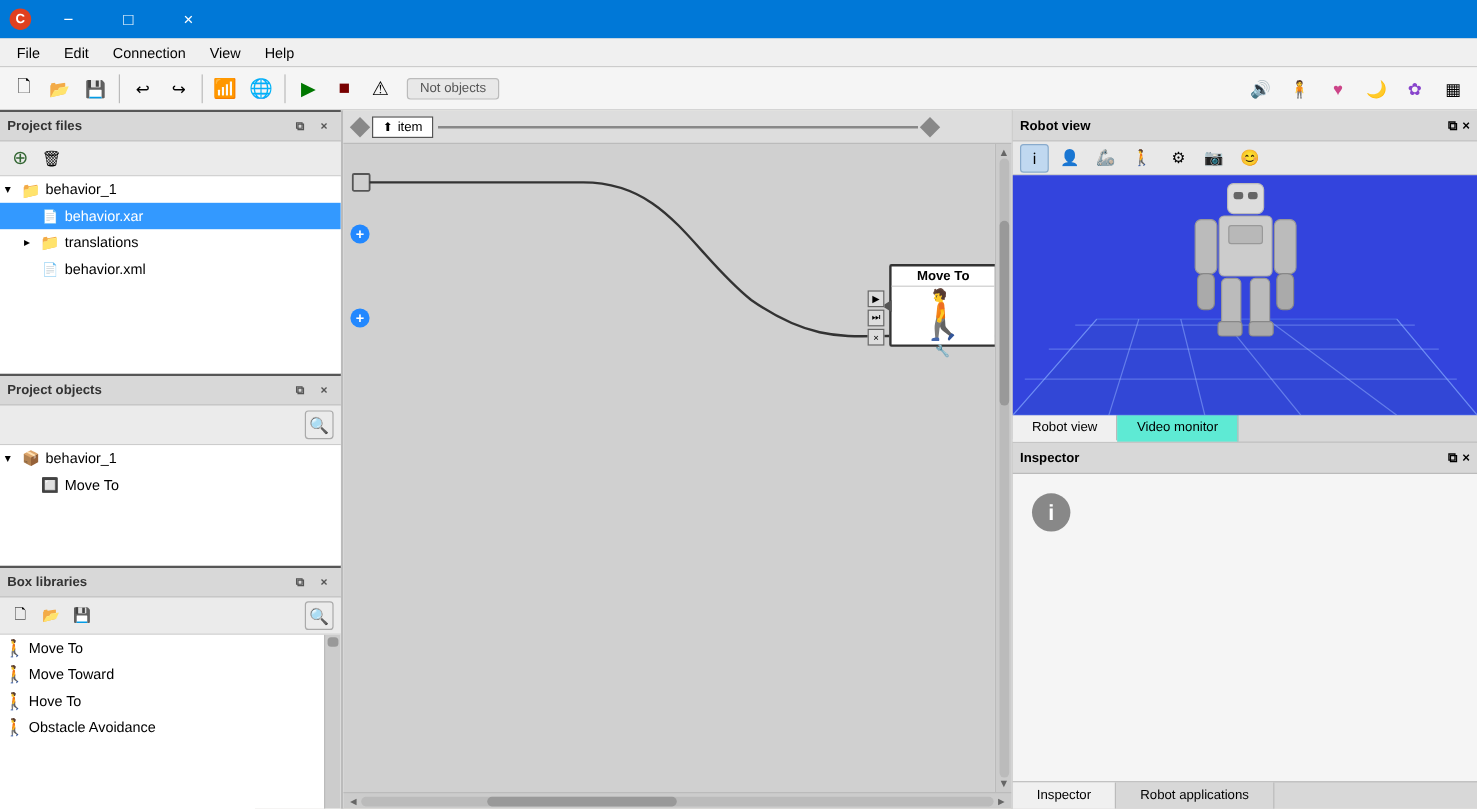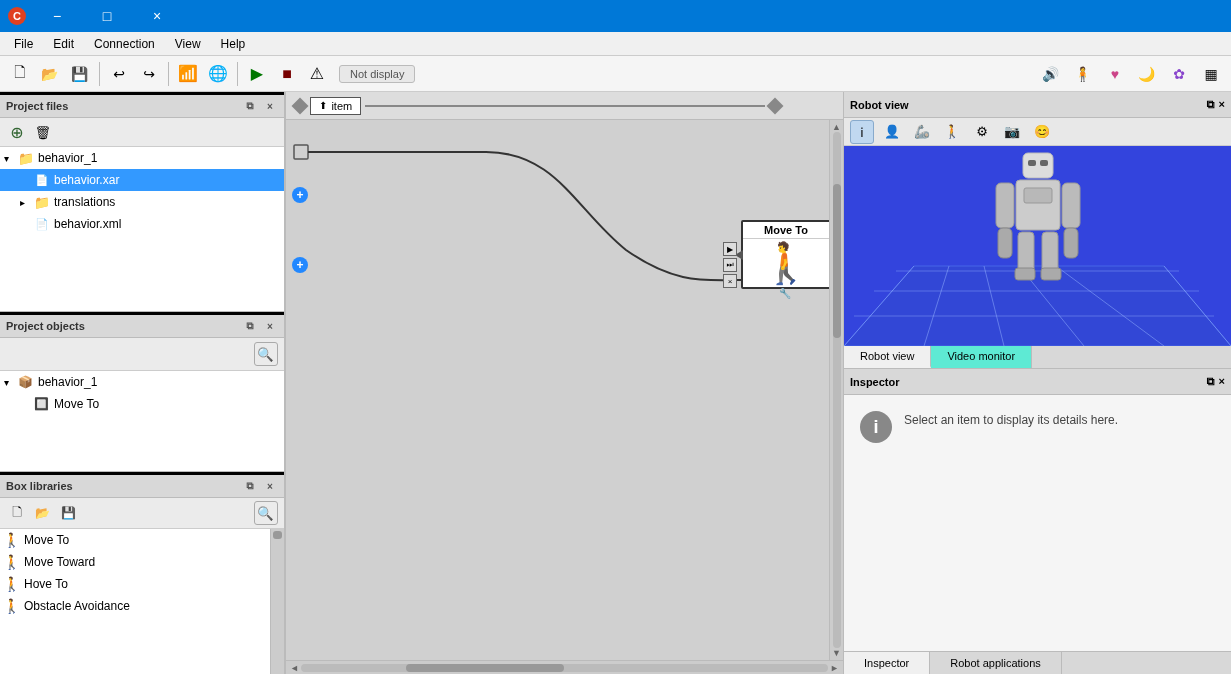--- a/index.html
+++ b/index.html
@@ -93,21 +93,21 @@
     .panel-section {
       display: flex;
       flex-direction: column;
       border-right: 1px solid #bbb;
     }
 
     .panel-header {
       height: 26px;
       background: #d8d8d8;
       border-bottom: 1px solid #bbb;
-      border-top: 3px solid #000000;
+      border-top: 1px solid #000000;
       display: flex;
       align-items: center;
       padding: 0 6px;
       font-size: 11px;
       font-weight: bold;
       color: #333;
     }
     .panel-header .panel-title { flex: 1; }
     .panel-header .panel-btns { display: flex; gap: 4px; }
     .panel-header .ph-btn {
@@ -500,21 +500,21 @@
   <div class="tb-sep"></div>
   <button class="tb-btn">↩</button>
   <button class="tb-btn">↪</button>
   <div class="tb-sep"></div>
   <button class="tb-btn" style="font-size:16px;">📶</button>
   <button class="tb-btn" style="font-size:16px;">🌐</button>
   <div class="tb-sep"></div>
   <button class="tb-btn" style="font-size:16px; color:#007700;">▶</button>
   <button class="tb-btn" style="font-size:16px; color:#770000;">■</button>
   <button class="tb-btn" style="font-size:16px;">⚠</button>
-  <span class="tb-status">Not display</span>
+  <span class="tb-status">Not objects</span>
   <div class="tb-right-icons">
     <button class="tb-btn">🔊</button>
     <button class="tb-btn">🧍</button>
     <button class="tb-btn" style="color:#cc4488;">♥</button>
     <button class="tb-btn">🌙</button>
     <button class="tb-btn" style="color:#8844cc;">✿</button>
     <button class="tb-btn">▦</button>
   </div>
 </div>
 
@@ -788,21 +788,20 @@
     <div id="inspector-section">
       <div class="insp-header">
         <span class="ih-title">Inspector</span>
         <div class="ih-btns">
           <span class="ph-btn">⧉</span>
           <span class="ph-btn">×</span>
         </div>
       </div>
       <div class="insp-body">
         <div class="insp-icon">i</div>
-        <div class="insp-text">Select an item to display its details here.</div>
       </div>
       <div class="insp-tabs">
         <div class="insp-tab active">Inspector</div>
         <div class="insp-tab">Robot applications</div>
       </div>
     </div>
 
   </div>
 </div>
 

